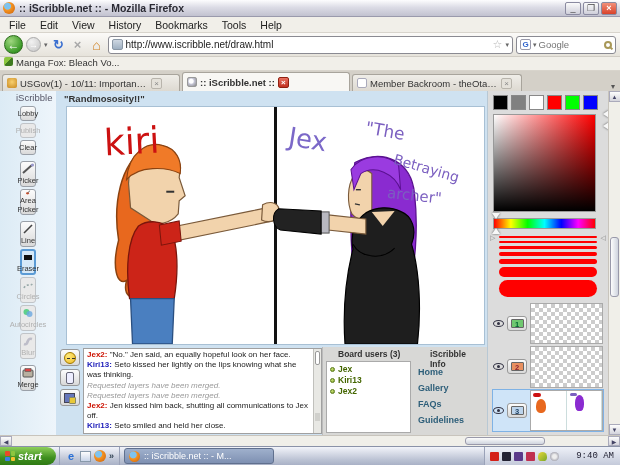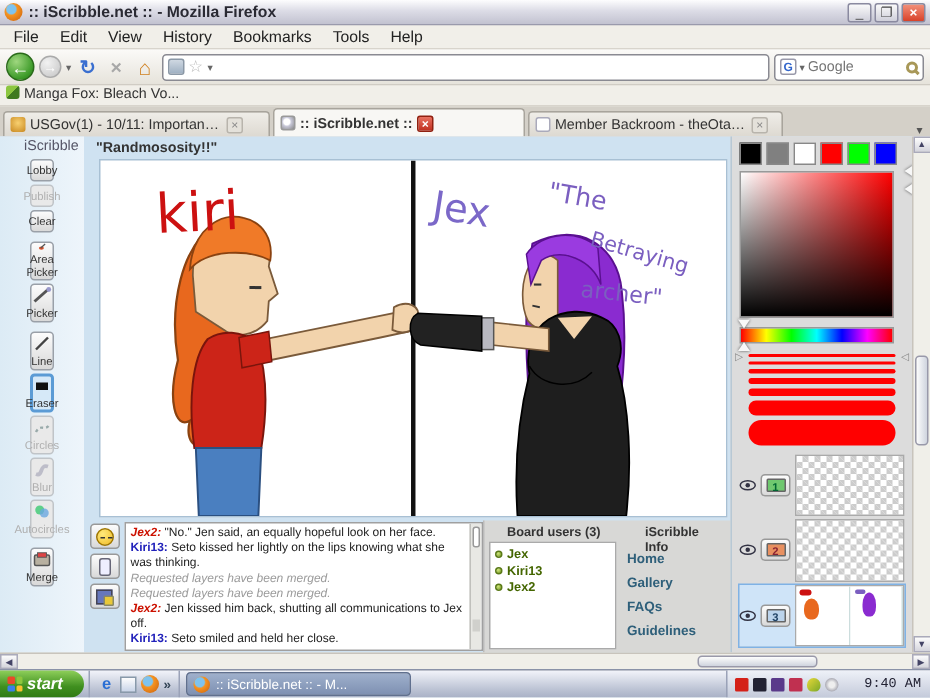--- a/index.html
+++ b/index.html
@@ -89,21 +89,21 @@
   .cbtn { width:20px; height:17px; border:1px solid #999; border-radius:3px; background:linear-gradient(#fcfcfc,#d9d9d9);
     display:flex; align-items:center; justify-content:center; }
   .smiley { width:12px; height:12px; border-radius:50%; background:radial-gradient(circle at 35% 30%, #ffe97a, #f0bc28); border:1px solid #a07800; position:relative; }
   .smiley::after { content:""; position:absolute; left:2px; top:5px; width:3px; height:1px; background:#333; box-shadow:5px 0 #333; }
   .phone { width:8px; height:12px; border:1px solid #667; border-radius:2px; background:#eef; }
   .disk { width:11px; height:10px; background:#6677bb; border:1px solid #445; position:relative; }
   .disk::after { content:""; position:absolute; right:-2px; bottom:-2px; width:5px; height:5px; background:#e8c838; border:1px solid #886; border-radius:1px; }
   .chat-box { flex:1; background:#fff; border:1px solid #a0a0a0; margin:1px 0; position:relative; padding:1px 10px 1px 3px; overflow:hidden; }
   .msg { font-size:8px; line-height:10.2px; color:#222; }
   .msg .u { font-weight:bold; }
-  .u-jex2 { color:#cc1100;font-style:italic; } .u-kiri { color:#2222bb; }
+  .u-jex2 { color:#cc1100; } .u-kiri { color:#2222bb; }
   .msg.sys { color:#9a9a9a; font-style:italic; }
   .chat-scroll { position:absolute; right:0; top:0; bottom:0; width:8px; background:#e8e8e4; border-left:1px solid #c0c0bc; }
   .chat-scroll .thumb { position:absolute; left:1px; right:1px; top:2px; height:14px; background:#fff; border:1px solid #999; border-radius:2px; }
   .chat-scroll .bmark { position:absolute; left:1px; right:1px; bottom:12px; height:8px; background:#d0d0cc; }
 
   .users-panel { width:92px; flex:none; background:#d8d8d6; border-left:1px solid #bbb; padding:2px 3px; display:flex; flex-direction:column; }
   .panel-h { font-size:8.5px; font-weight:bold; color:#333; height:12px; flex:none;padding-left:12px; }
   .users-list { flex:1; background:#fff; border:1px solid #aaa; padding:2px 3px; }
   .user-row { display:flex; align-items:center; gap:3px; font-size:8.5px; font-weight:bold; color:#446600; line-height:11px; }
   .udot { width:5px; height:5px; border-radius:50%; background:radial-gradient(circle at 35% 30%, #cfe87a, #7a9a28); border:1px solid #5a7a18; }
@@ -202,20 +202,21 @@
 
   <div class="navbar">
     <span class="nav-back">←</span>
     <span class="nav-fwd">→</span>
     <span class="nav-drop">▾</span>
     <span class="nav-glyph g-refresh">↻</span>
     <span class="nav-glyph g-stop">×</span>
     <span class="nav-glyph g-home">⌂</span>
     <span class="urlbox">
       <span class="favicon"></span>
+      <input value="http://www.iscribble.net/draw.html" style="">
       <span class="star">☆</span>
       <span class="nav-drop">▾</span>
     </span>
     <span class="searchbox">
       <span class="gicon">G</span>
       <span class="nav-drop">▾</span>
       <input placeholder="Google" style="">
       <span class="mag"></span>
     </span>
   </div>
@@ -254,32 +255,32 @@
           </div>
         <div class="sbtn txt disabled">
             <span>Publish</span>
           </div>
         <div class="sbtn txt">
             <span>Clear</span>
           </div>
         <div class="sgap"></div>
         <div class="sbtn ico">
           <svg class="s-ic" width="14" height="12" viewBox="0 0 14 12">
+              <line x1="2" y1="10" x2="11" y2="2" stroke="#555" stroke-width="2"></line>
+              <circle cx="11.5" cy="2" r="1.6" fill="#99c"></circle>
+            </svg>
+          <span>Picker</span>
+        </div>
+        <div class="sbtn ico">
+          <svg class="s-ic" width="14" height="12" viewBox="0 0 14 12">
               <ellipse cx="6" cy="8" rx="4" ry="2.6" fill="#d4502a"></ellipse>
               <line x1="5" y1="8" x2="12" y2="1.5" stroke="#555" stroke-width="2"></line>
             </svg>
           <span>Area Picker</span>
         </div>
-        <div class="sbtn ico">
-          <svg class="s-ic" width="14" height="12" viewBox="0 0 14 12">
-              <line x1="2" y1="10" x2="11" y2="2" stroke="#555" stroke-width="2"></line>
-              <circle cx="11.5" cy="2" r="1.6" fill="#99c"></circle>
-            </svg>
-          <span>Picker</span>
-        </div>
         <div class="sgap"></div>
         <div class="sbtn ico">
           <svg class="s-ic" width="14" height="12" viewBox="0 0 14 12">
               <line x1="3" y1="10" x2="11" y2="2" stroke="#444" stroke-width="1.6"></line>
             </svg>
           <span>Line</span>
         </div>
         <div class="sbtn ico selected">
           <svg class="s-ic" width="14" height="12" viewBox="0 0 14 12">
               <rect x="3" y="4" width="8" height="5" fill="#111"></rect>
@@ -287,30 +288,30 @@
           <span>Eraser</span>
         </div>
         <div class="sbtn ico disabled">
           <svg class="s-ic" width="14" height="12" viewBox="0 0 14 12">
               <path d="M3,9 C6,3 9,9 12,4" fill="none" stroke="#9aa" stroke-width="1.6" stroke-dasharray="2 2"></path>
             </svg>
           <span>Circles</span>
         </div>
         <div class="sbtn ico disabled">
           <svg class="s-ic" width="14" height="12" viewBox="0 0 14 12">
-              <path d="M3,9 C8,11 5,2 11,4" fill="none" stroke="#aab" stroke-width="2.6" opacity="0.7"></path>
-            </svg>
-          <span>Blur</span>
-        </div>
-        <div class="sbtn ico disabled">
-          <svg class="s-ic" width="14" height="12" viewBox="0 0 14 12">
               <circle cx="5.5" cy="5" r="3" fill="#5fd08a"></circle>
               <circle cx="8.5" cy="7" r="3" fill="#6aa8e0" opacity="0.8"></circle>
             </svg>
           <span>Autocircles</span>
+        </div>
+        <div class="sbtn ico disabled">
+          <svg class="s-ic" width="14" height="12" viewBox="0 0 14 12">
+              <path d="M3,9 C8,11 5,2 11,4" fill="none" stroke="#aab" stroke-width="2.6" opacity="0.7"></path>
+            </svg>
+          <span>Blur</span>
         </div>
         <div class="sgap"></div>
         <div class="sbtn ico">
           <svg class="s-ic" width="14" height="12" viewBox="0 0 14 12">
               <rect x="2" y="3" width="10" height="7" rx="1" fill="#b8b0a0" stroke="#555"></rect>
               <rect x="4" y="1.5" width="6" height="3" fill="#d44" stroke="#555" stroke-width="0.6"></rect>
             </svg>
           <span>Merge</span>
         </div>
       </div>

